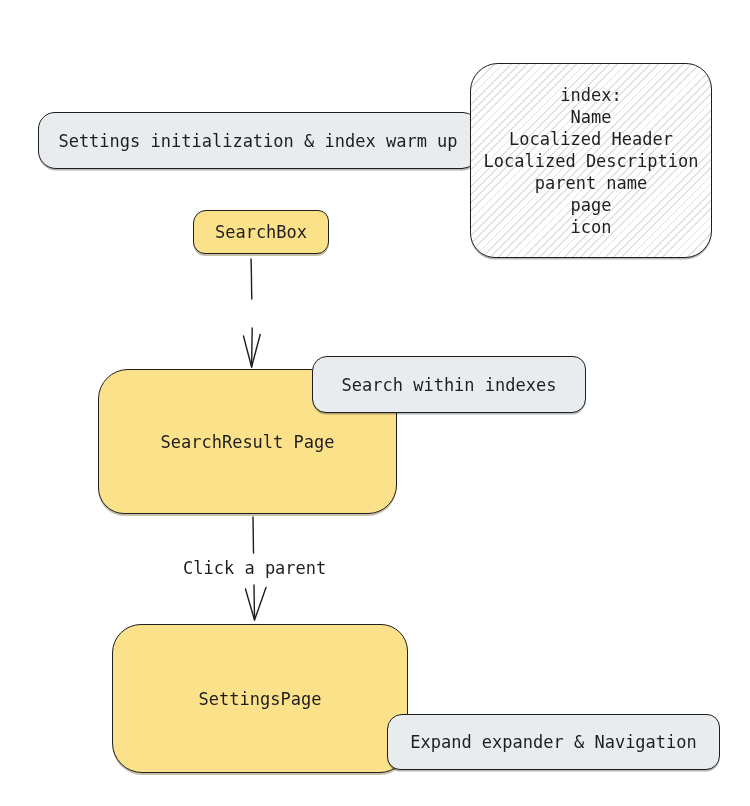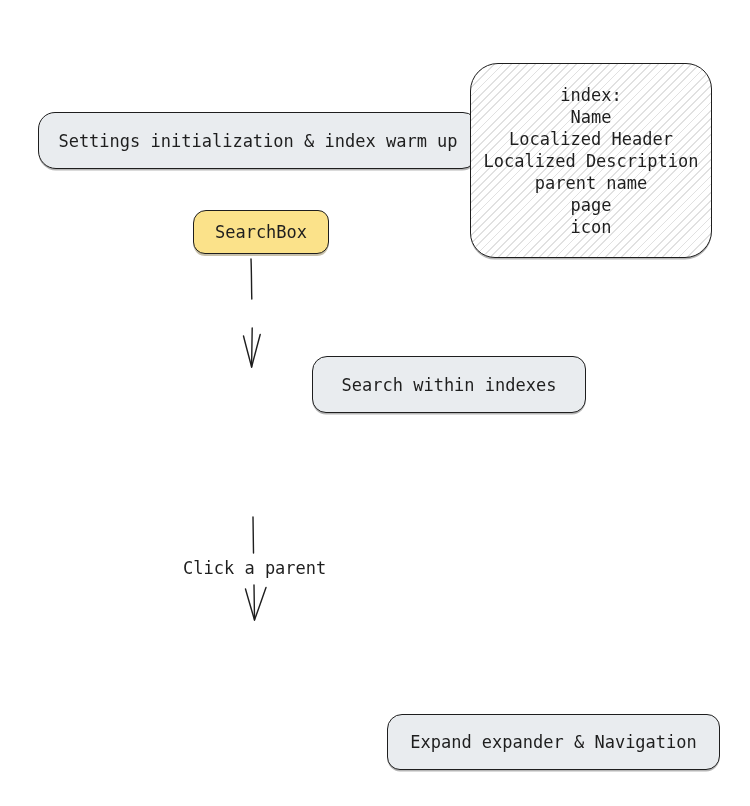--- a/index.html
+++ b/index.html
@@ -82,21 +82,27 @@
   </div>
 
   <div id="n-searchbox" class="node yellow">
     <span>SearchBox</span>
   </div>
 
   <div id="n-search-within" class="node gray">
     <span>Search within indexes</span>
   </div>
 
+  <div id="n-search-result" class="node yellow">
+    <span>SearchResult Page</span>
+  </div>
 
+  <div id="n-settings-page" class="node yellow">
+    <span>SettingsPage</span>
+  </div>
 
   <div id="n-expand" class="node gray">
     <span>Expand expander &amp; Navigation</span>
   </div>
 
 
   <div id="l-click" class="edge-label">Click a parent</div>
 
 </div>
 

